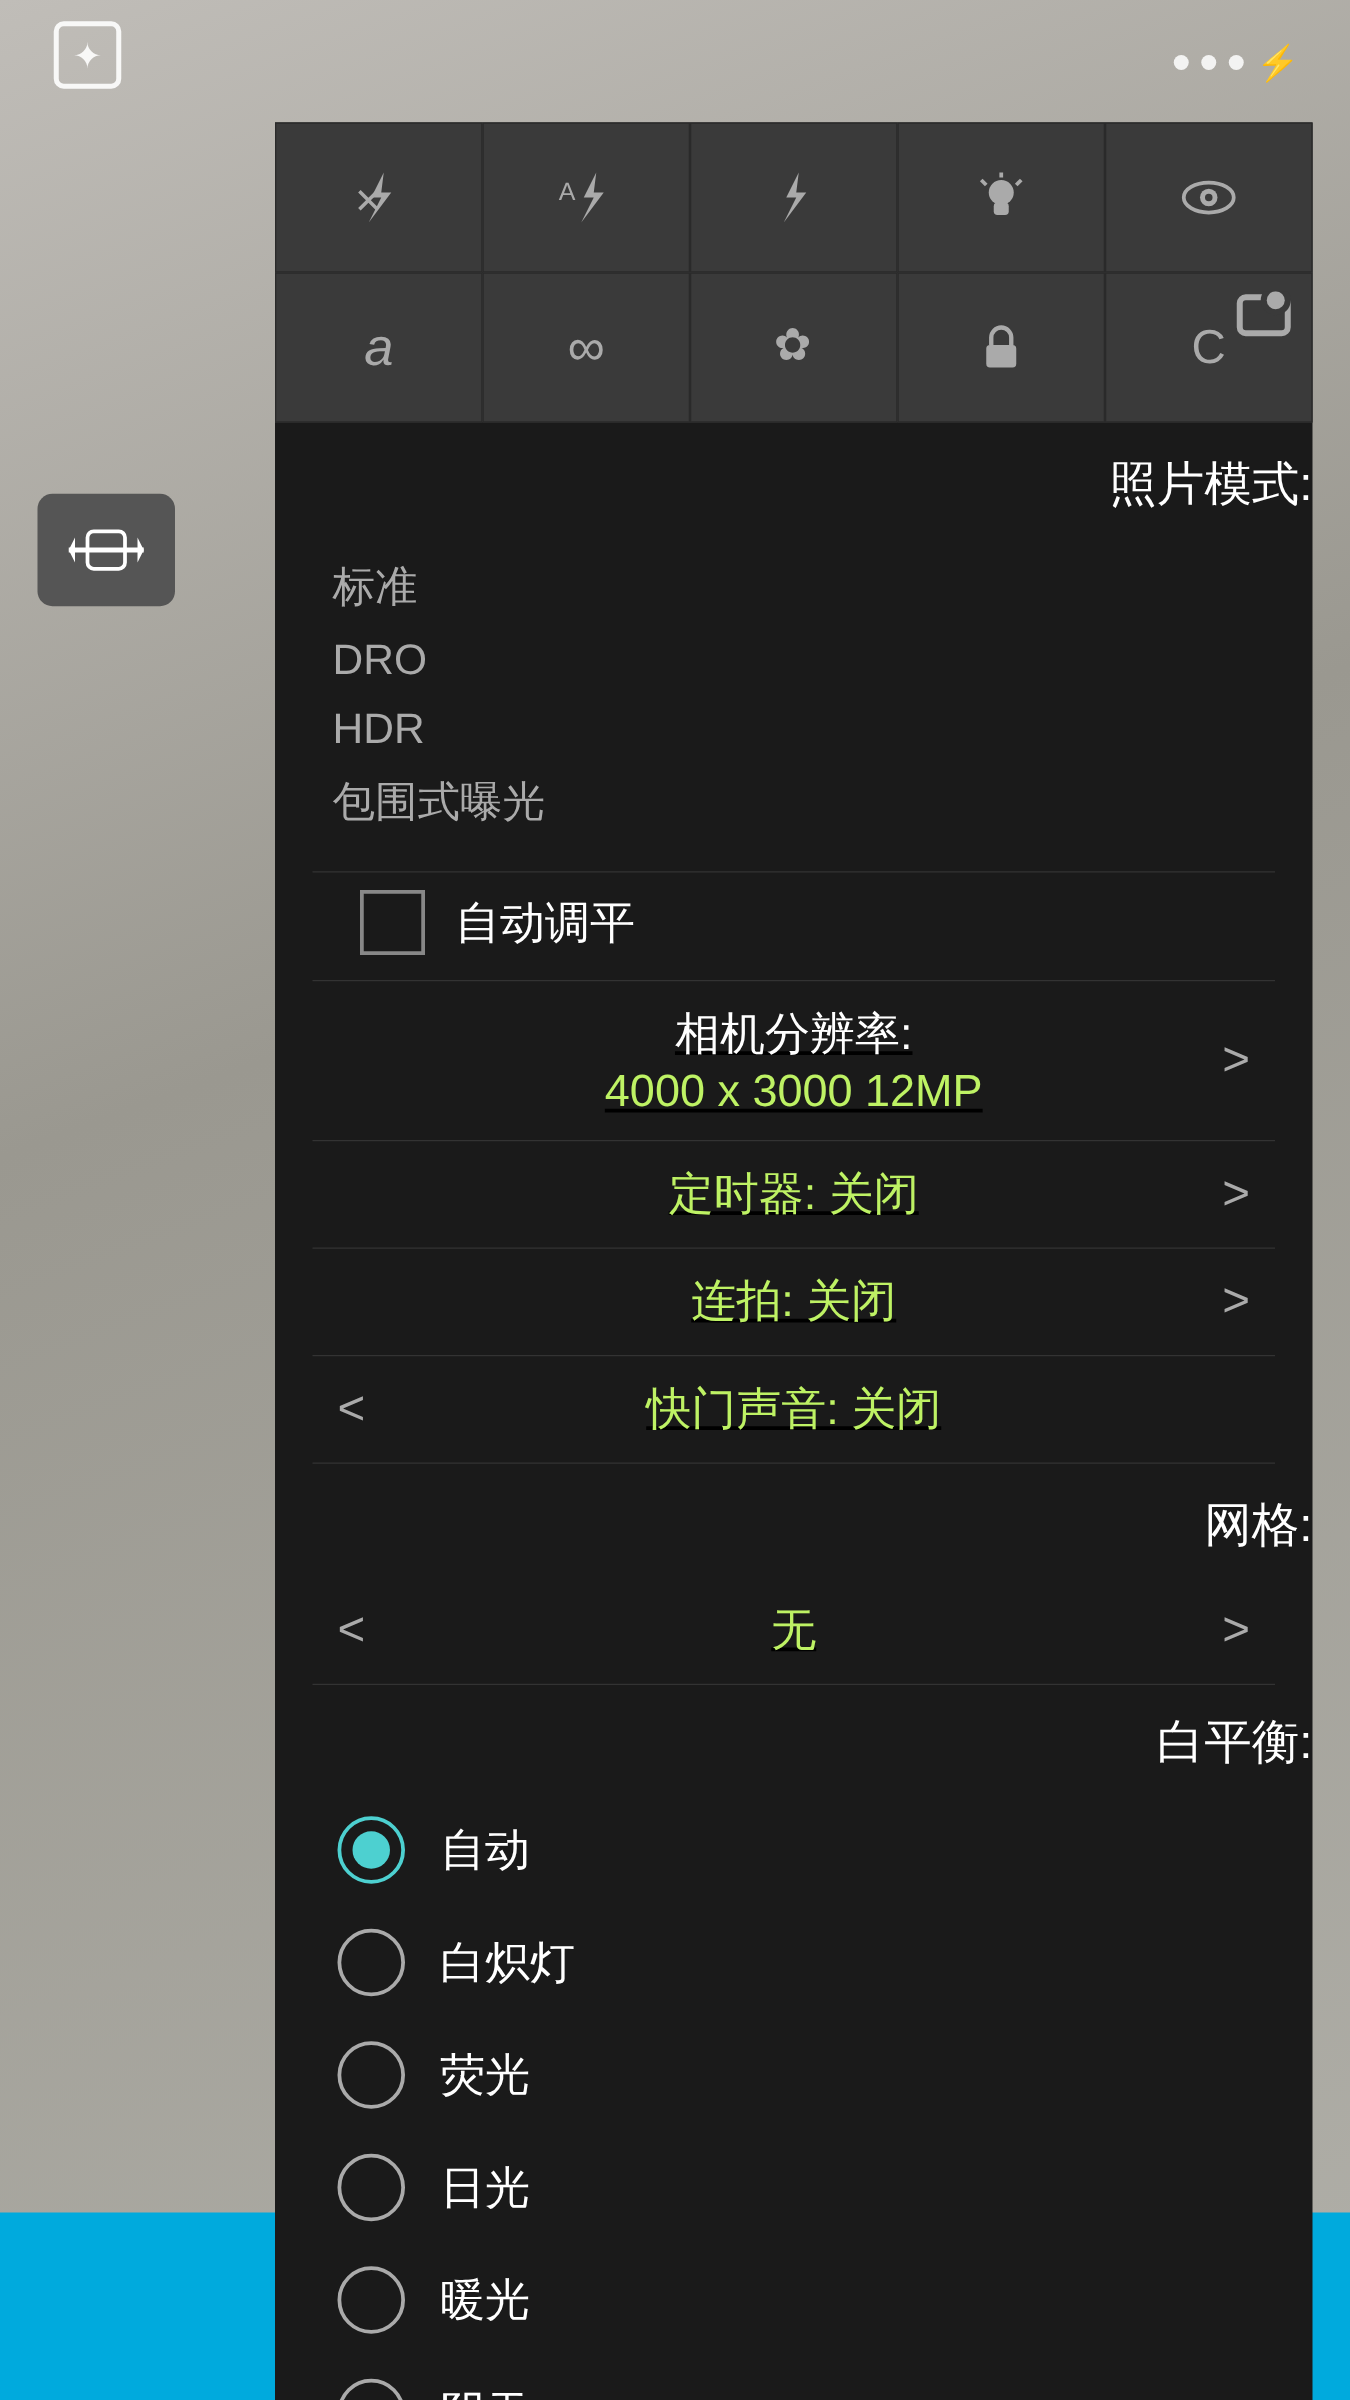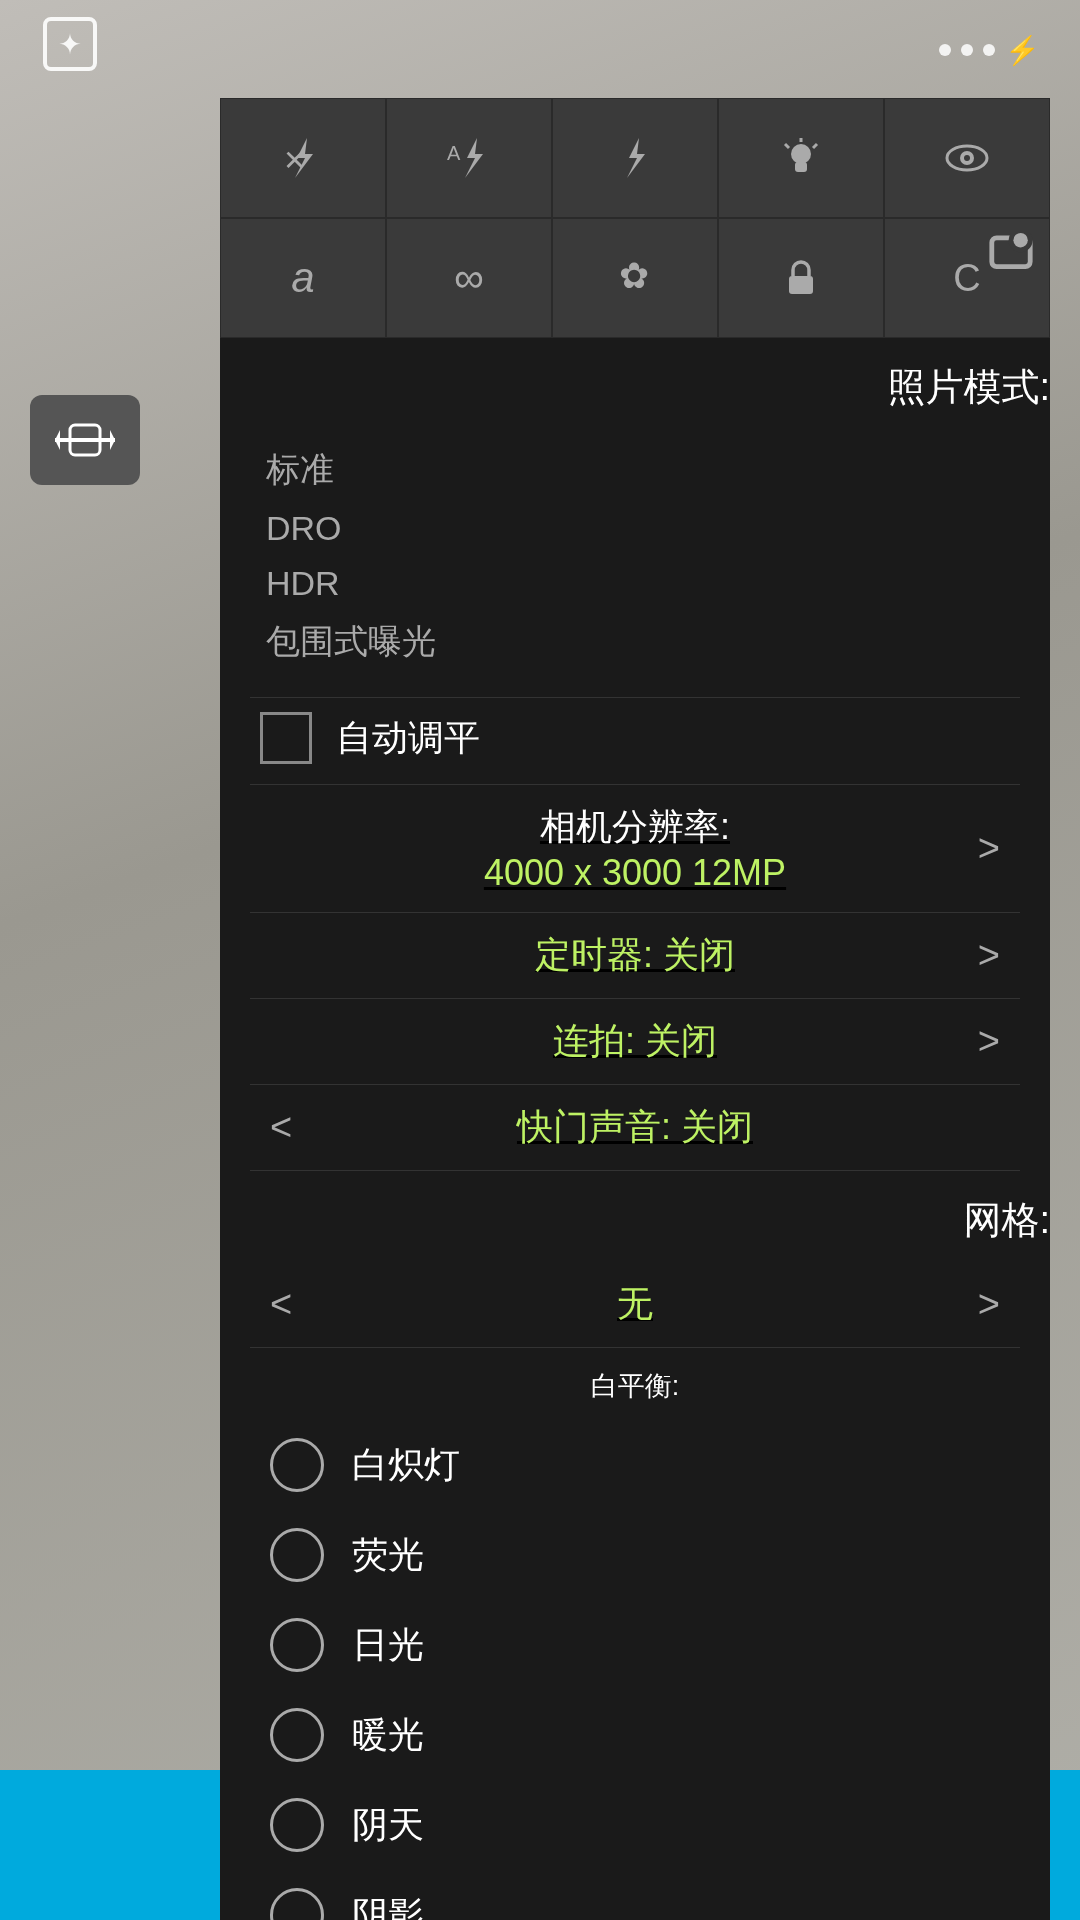--- a/index.html
+++ b/index.html
@@ -128,20 +128,21 @@
       cursor: pointer;
       padding: 8px 16px;
     }
 
     
     .checkbox-row {
       display: flex;
       align-items: center;
       padding: 14px 40px 20px;
       gap: 24px;
+      margin-left: 28px;
     }
 
     .checkbox-box {
       width: 52px;
       height: 52px;
       border: 3px solid #888;
       background: transparent;
     }
 
     .checkbox-label {
@@ -188,22 +189,22 @@
 
     .divider {
       height: 1px;
       background: #333;
       margin: 0 30px;
     }
 
     
     .wb-label {
       color: #fff;
-      font-size: 27px;
-      text-align: center;
+      font-size: 38px;
+      text-align: right;
       padding: 20px 0 16px;
       font-weight: 500;
     }
 
     .radio-row {
       display: flex;
       align-items: center;
       padding: 18px 50px;
       gap: 28px;
     }
@@ -417,20 +418,26 @@
     <span class="setting-row-value">无</span>
     <span class="arrow-right">&gt;</span>
   </div>
 
   <div class="divider"></div>
 
   <div class="wb-label">白平衡:</div>
 
   <div>
 
+    <div class="radio-row">
+      <div class="radio-circle selected">
+        <div class="radio-inner"></div>
+      </div>
+      <span class="radio-label">自动</span>
+    </div>
 
     <div class="radio-row">
       <div class="radio-circle"></div>
       <span class="radio-label">白炽灯</span>
     </div>
 
     <div class="radio-row">
       <div class="radio-circle"></div>
       <span class="radio-label">荧光</span>
     </div>

